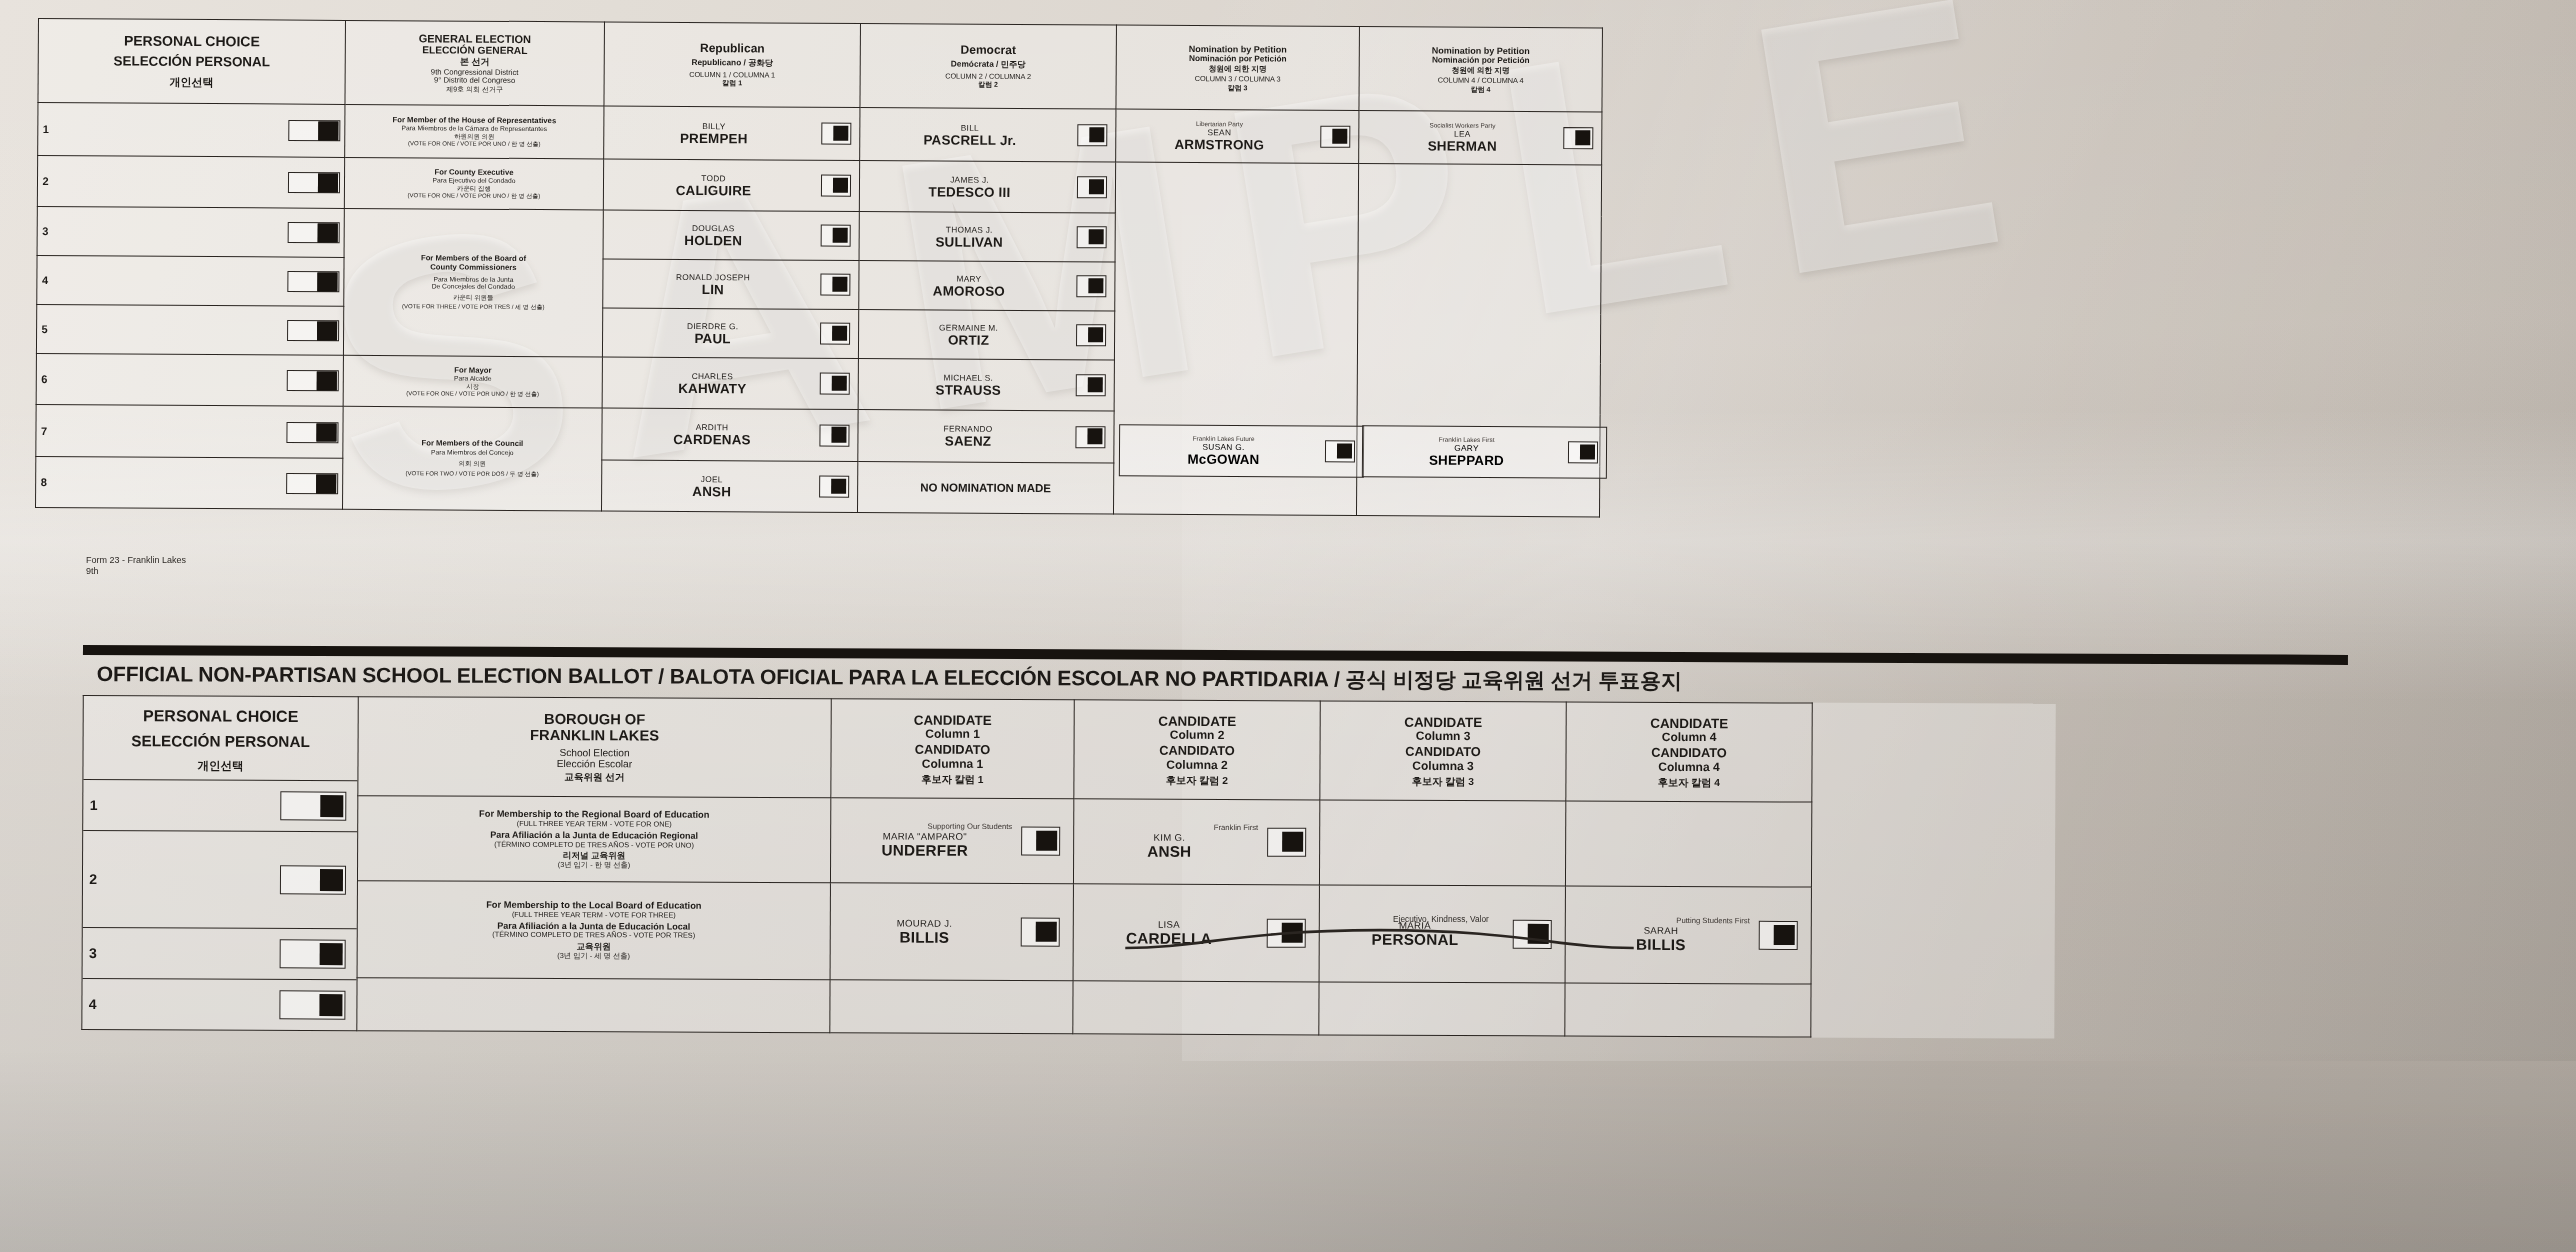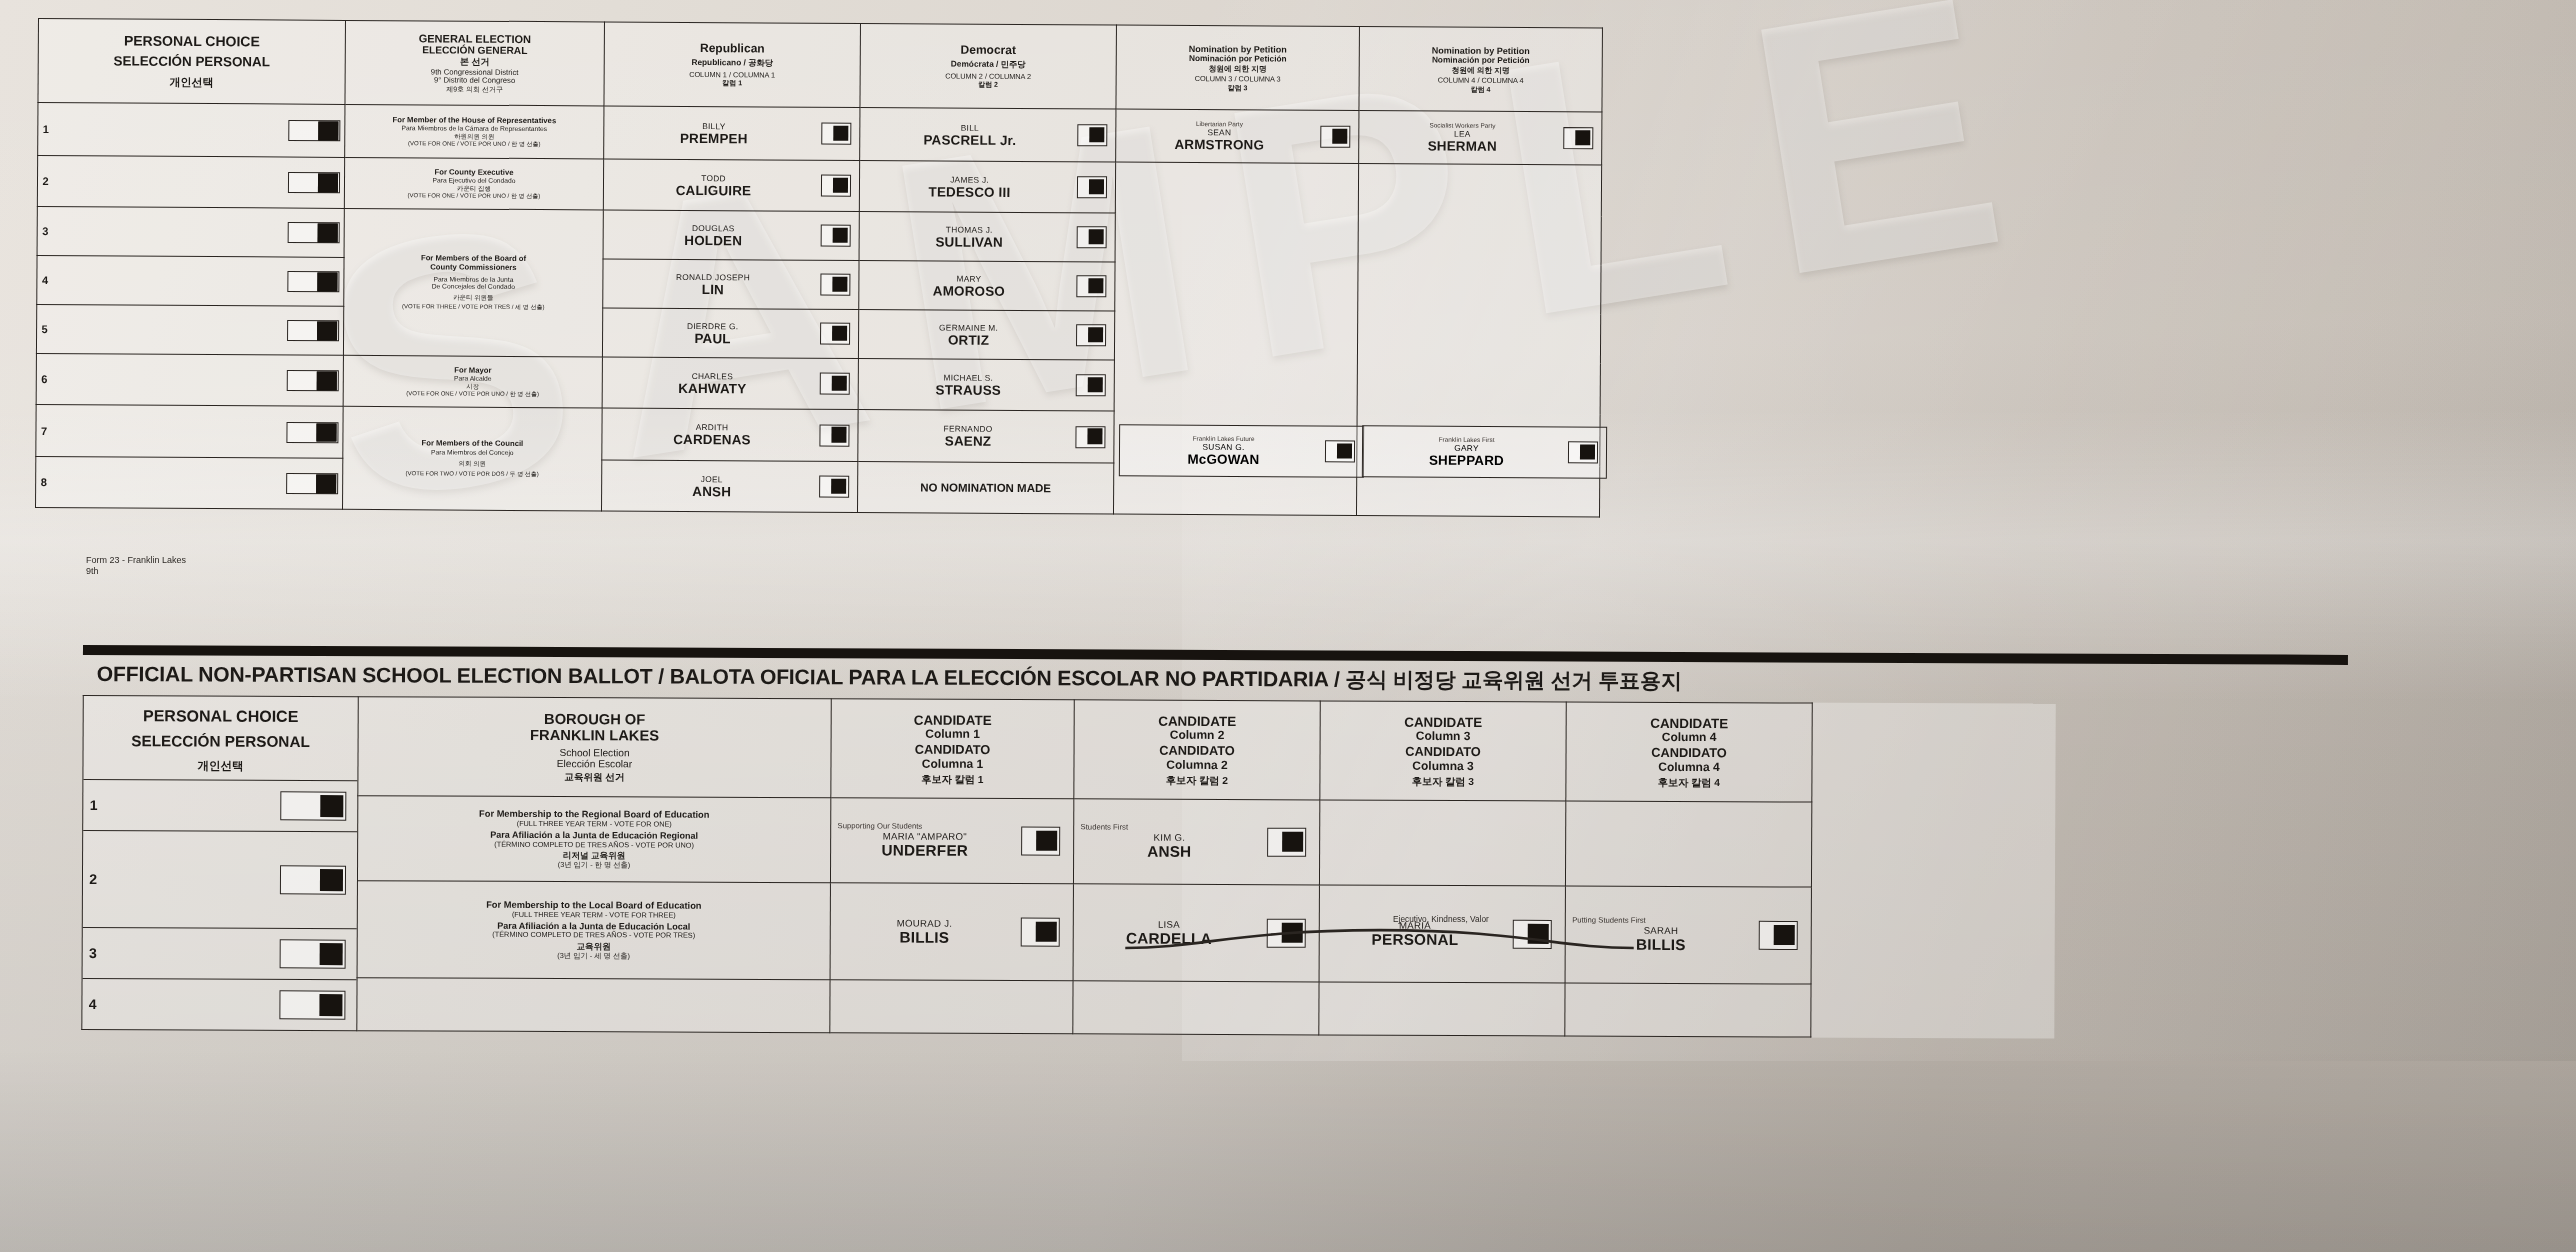--- a/index.html
+++ b/index.html
@@ -223,21 +223,21 @@
     transform: translateY(-50%);
     font-size: 14px; font-weight: bold;
   }
   .sch-cand {
     position: relative;
     height: 100%;
     display: flex; flex-direction: column; justify-content: center;
     padding-left: 6.4px; padding-right: 61px;
     box-sizing: border-box;
   }
-  .sch-cand .slogan { font-size: 7.7px; text-align: left; color:#3a3430; }
+  .sch-cand .slogan { font-size: 7.7px; text-align: right; color:#3a3430; }
   .sch-cand .nm-first { font-size: 9.6px; text-align: center; }
   .sch-cand .nm-last { font-size: 15.3px; text-align: center; }
   .sch-mark {
     position: absolute;
     right: 12.8px; top: 50%;
     transform: translateY(-50%);
     width: 37px; height: 27px;
     border: 1.9px solid #2a2521;
     background: rgba(255,255,255,0.5);
   }
@@ -755,21 +755,21 @@
       <td>
         <div class="sch-cand">
           <div class="slogan">Supporting Our Students</div>
           <div class="nm-first">MARIA "AMPARO"</div>
           <div class="nm-last">UNDERFER</div>
           <span class="sch-mark"></span>
         </div>
       </td>
       <td>
         <div class="sch-cand">
-          <div class="slogan">Students First</div>
+          <div class="slogan">Franklin First</div>
           <div class="nm-first">KIM G.</div>
           <div class="nm-last">ANSH</div>
           <span class="sch-mark"></span>
         </div>
       </td>
       <td></td>
       <td></td>
     </tr>
 
     <tr>

